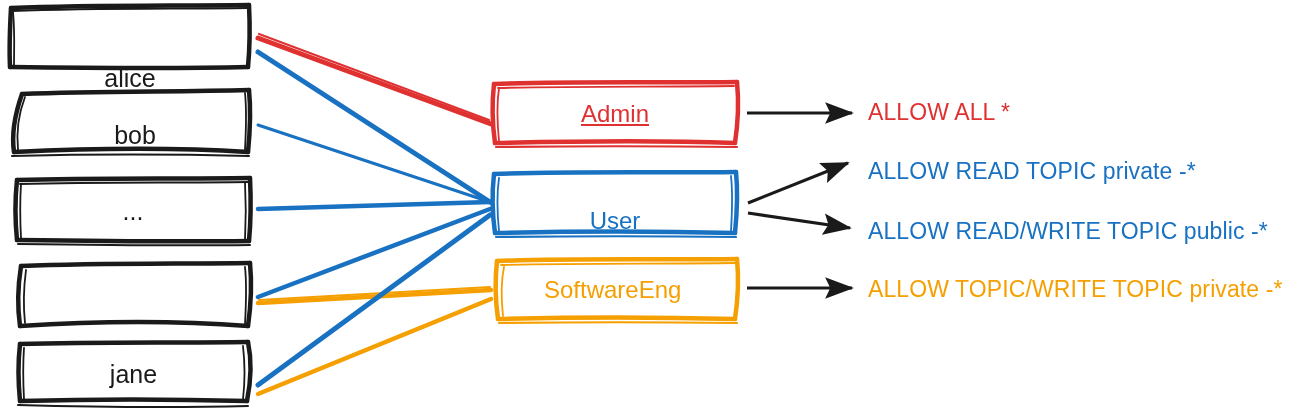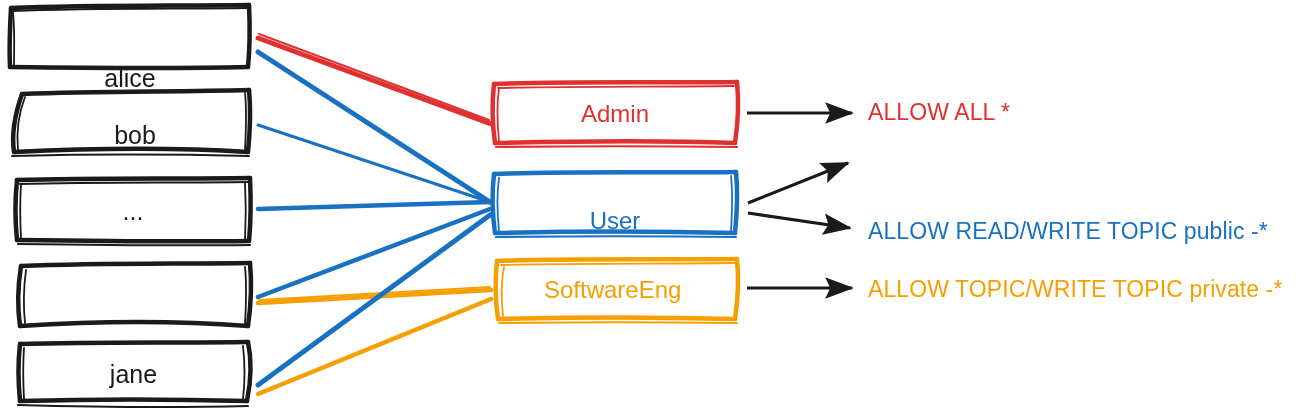--- a/index.html
+++ b/index.html
@@ -168,21 +168,22 @@
     <path d="M748,203 L848,163" fill="none" stroke="#1a1a1a" stroke-width="3.2" marker-end="url(#arrowhead)"></path>
     <path d="M748,213 L850,228" fill="none" stroke="#1a1a1a" stroke-width="3.2" marker-end="url(#arrowhead)"></path>
     <path d="M747,288 L852,288" fill="none" stroke="#1a1a1a" stroke-width="3.2" marker-end="url(#arrowhead)"></path>
   </svg>
 
   <div class="node-label user-label" style="left:10px; top:28px; width:240px;margin-top:36px;">alice</div>
   <div class="node-label user-label" style="left:20px; top:110px; width:230px;margin-top:11px;">bob</div>
   <div class="node-label user-label" style="left:16px; top:197px; width:234px;">...</div>
   <div class="node-label user-label" style="left:19px; top:360px; width:229px;">jane</div>
 
-  <div class="node-label role-label role-admin" style="left:494px; top:100px; width:242px;">Admin</div>
+  <div class="node-label role-label role-admin" style="left:494px; top:100px; width:242px;text-decoration:underline;">Admin</div>
   <div class="node-label role-label role-user" style="left:494px; top:207px; width:242px;">User</div>
   <div class="node-label role-label role-sweng" style="left:544px; top:276px; width:200px; text-align:left;">SoftwareEng</div>
 
   <div class="node-label perm-label perm-red" style="left:868px; top:99px;">ALLOW ALL *</div>
+  <div class="node-label perm-label perm-blue" style="left:868px; top:158px;">ALLOW READ TOPIC private -*</div>
   <div class="node-label perm-label perm-blue" style="left:868px; top:218px;">ALLOW READ/WRITE TOPIC public -*</div>
   <div class="node-label perm-label perm-orange" style="left:868px; top:276px;">ALLOW TOPIC/WRITE TOPIC private -*</div>
 
 </div>
 
 </body></html>

